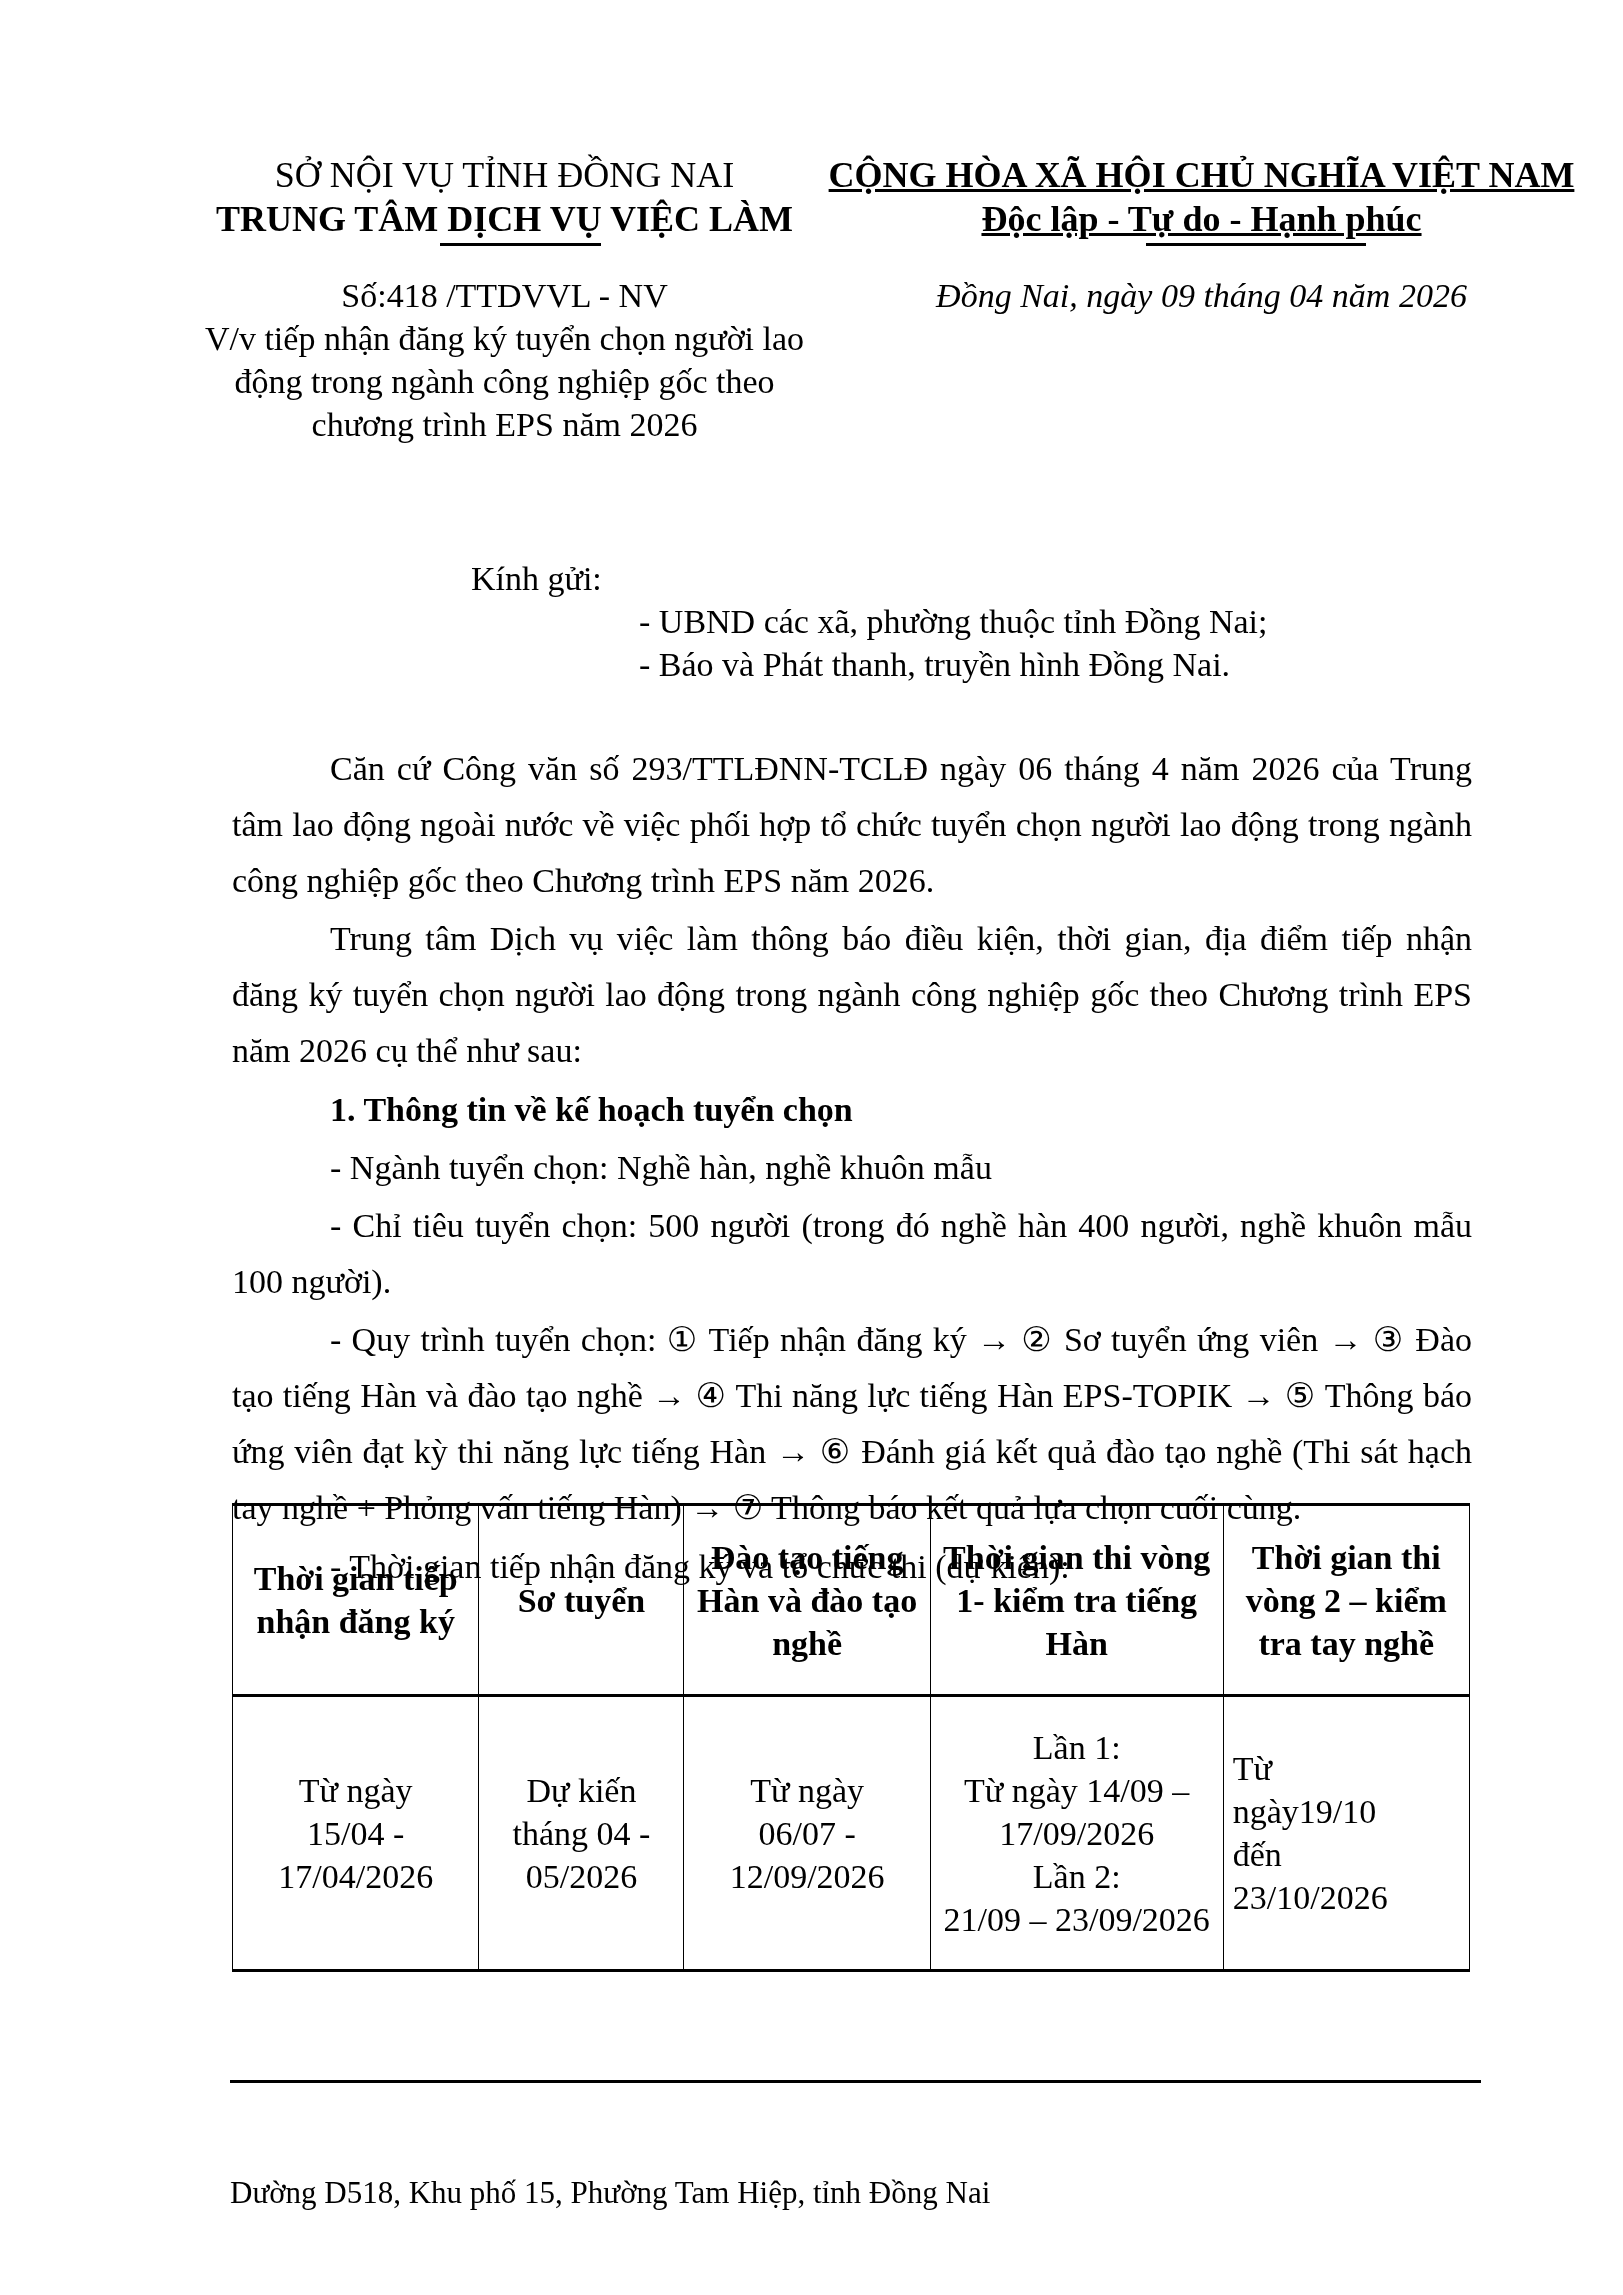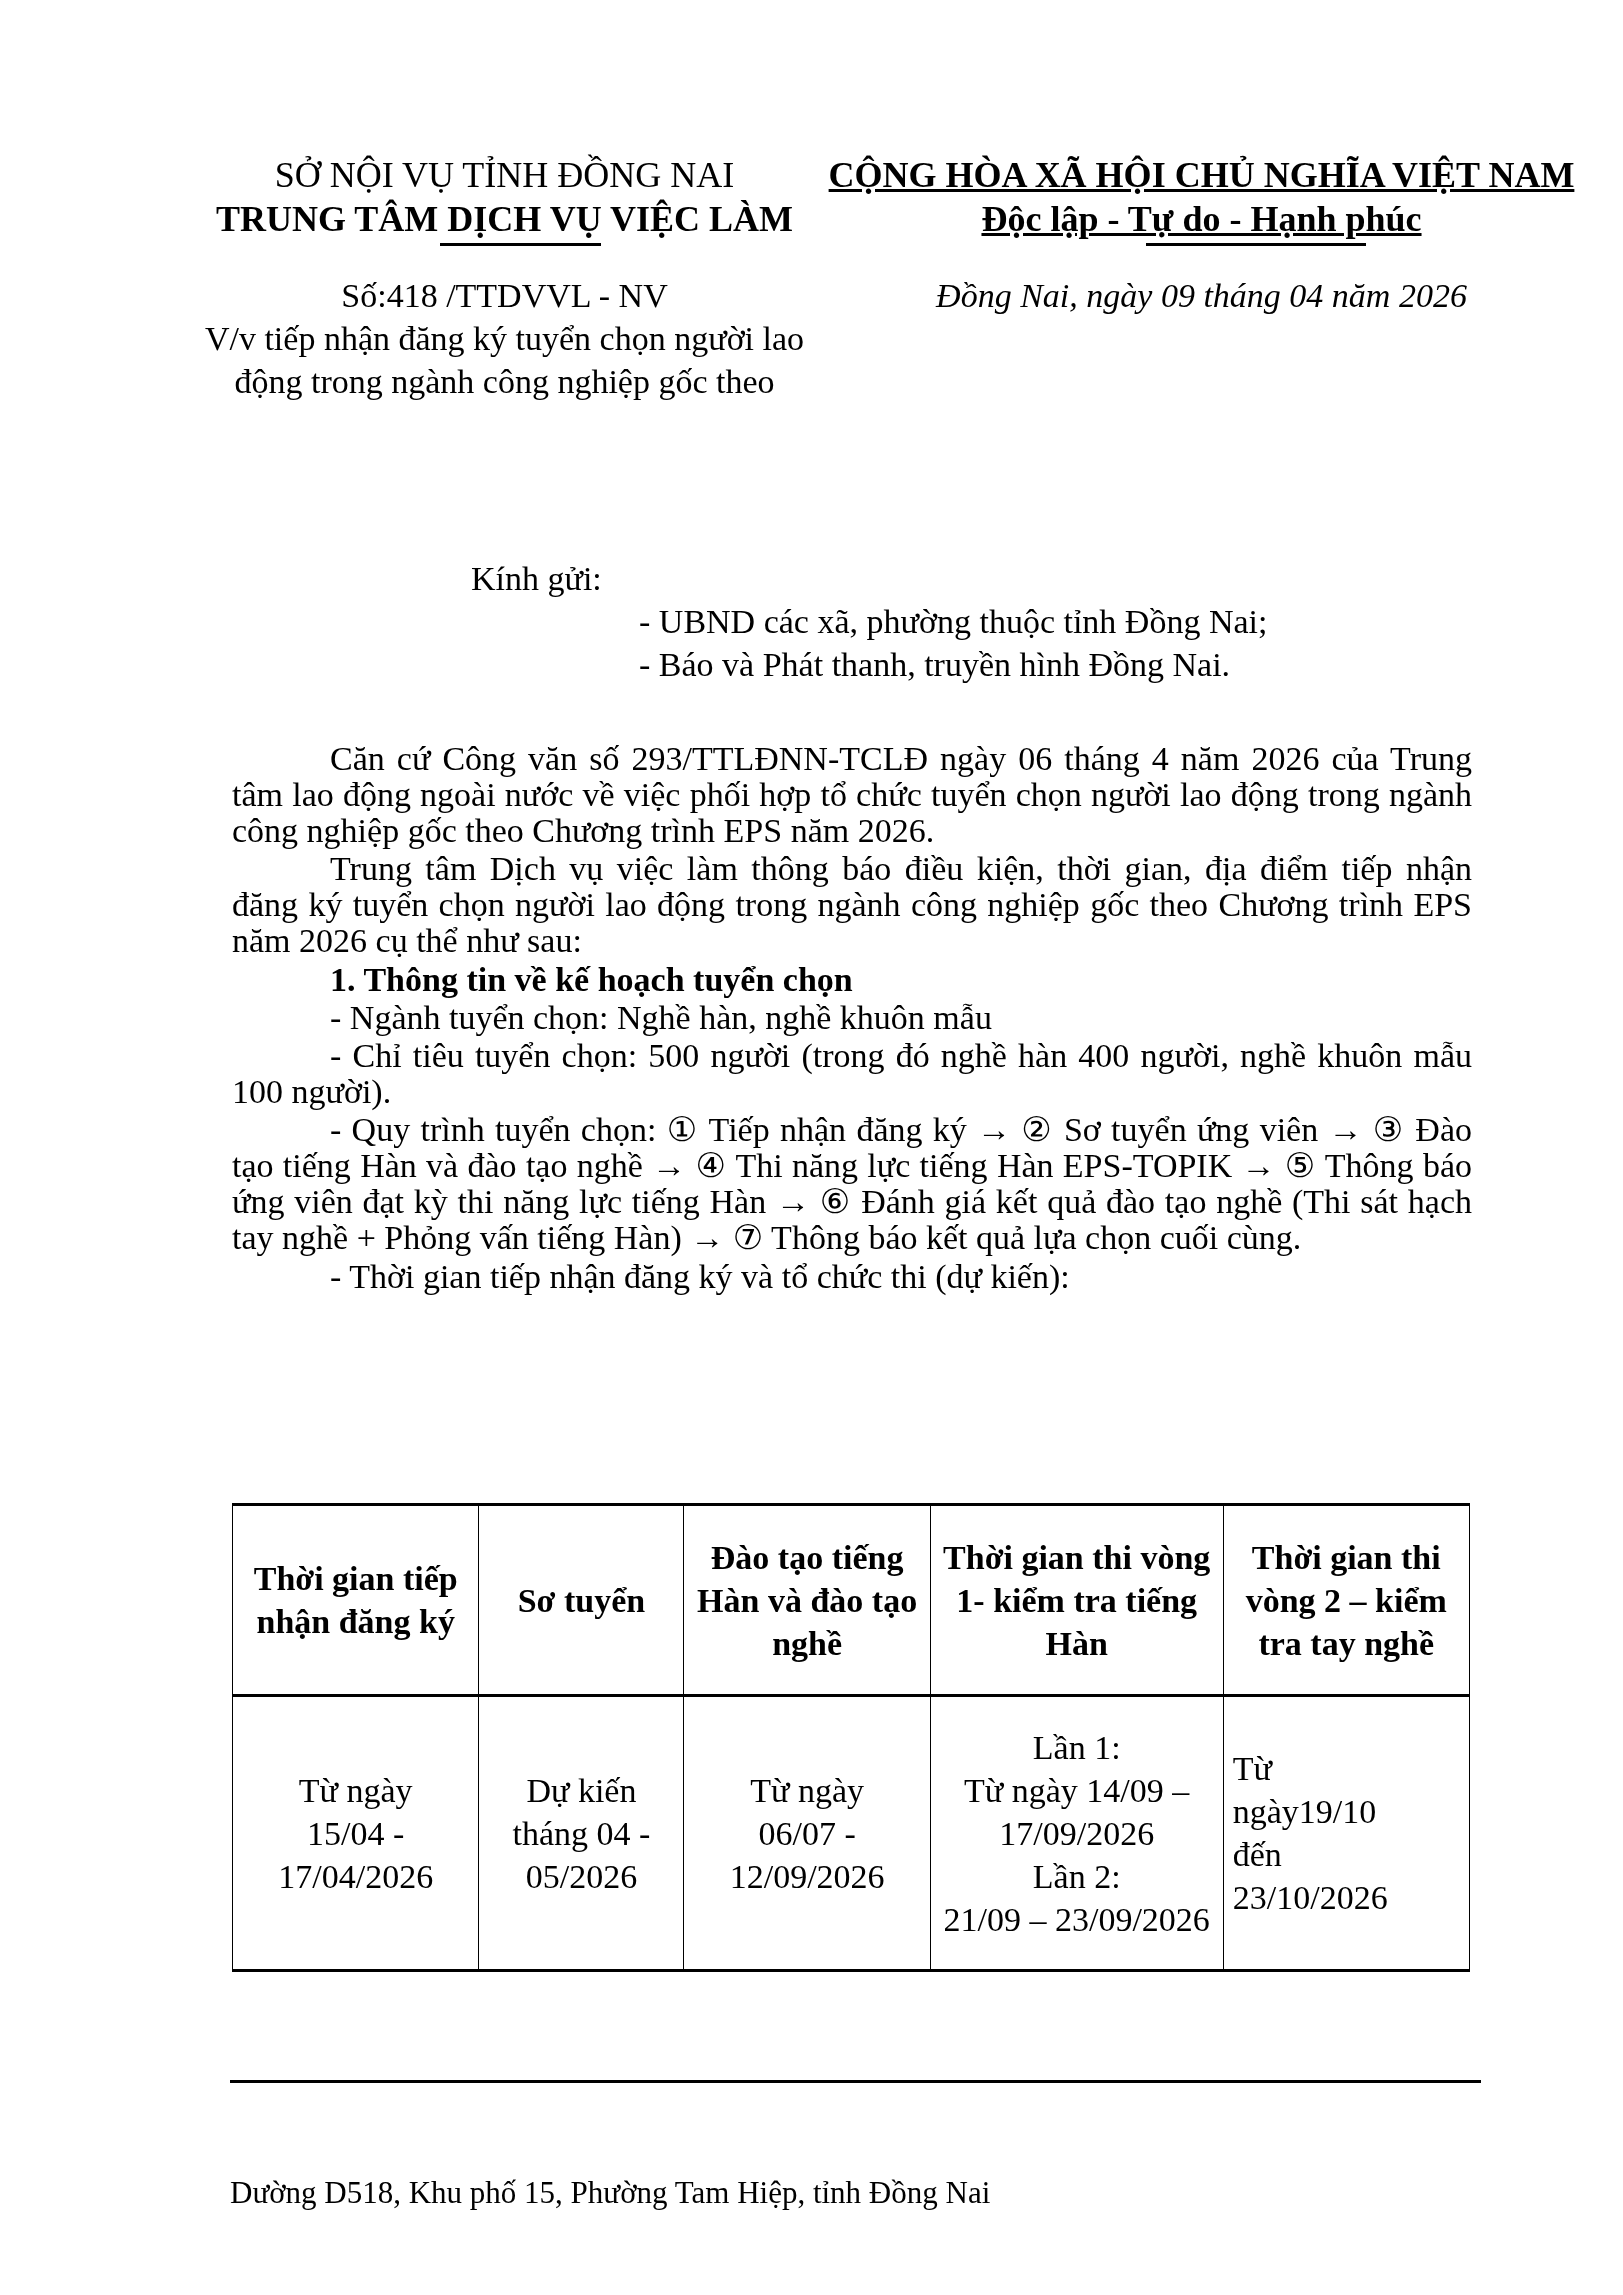--- a/index.html
+++ b/index.html
@@ -16,21 +16,21 @@
     .bold { font-weight: bold; }
     .underline-bar { height: 3.1px; background: #000; margin: 0 auto; }
     .left-under { width: 161px; margin-left: 272px; margin-top: 1.5px; }
     .right-under { width: 220px; margin-left: 327px; margin-top: 1.5px; }
     .so-block { left: 168px; top: 274px; width: 673px; font-size: 34px; line-height: 43px; }
     .date-line { left: 819px; top: 274px; width: 765px; font-size: 34px; line-height: 43px; font-style: italic; }
     .kinh-gui { left: 471px; top: 557px; font-size: 34px; line-height: 43px; }
     .recipients { left: 639px; top: 600px; font-size: 34px; line-height: 43px; }
     .body-text {
       left: 232px; top: 741px; width: 1240px;
-      font-size: 34px; line-height: 36px; text-align: justify;
+      font-size: 34px; line-height: 56px; text-align: justify;
     }
     .body-text p { margin: 0 0 2.3px 0; }
     .indent { text-indent: 98px; }
     table.schedule {
       position: absolute; left: 232px; top: 1503px; width: 1238px;
       border-collapse: collapse; font-size: 34px; line-height: 43px; padding-left: 7px;
     }
     table.schedule th, table.schedule td {
       border: 1.5px solid #000; padding: 4.6px 9.2px; vertical-align: middle;
     }
@@ -55,20 +55,21 @@
 <div class="abs hdr-right center">
   <div class="hdr-line bold">CỘNG HÒA XÃ HỘI CHỦ NGHĨA VIỆT NAM</div>
   <div class="hdr-line bold">Độc lập - Tự do - Hạnh phúc</div>
   <div class="underline-bar right-under"></div>
 </div>
 
 <div class="abs so-block center">
   <div>Số:418  /TTDVVL - NV</div>
   <div>V/v tiếp nhận đăng ký tuyển chọn người lao</div>
   <div>động trong ngành công nghiệp gốc theo</div>
+  <div>chương trình EPS năm 2026</div>
 </div>
 
 <div class="abs date-line center">Đồng Nai, ngày 09  tháng 04 năm 2026</div>
 
 <div class="abs kinh-gui">Kính gửi:</div>
 <div class="abs recipients">
   <div>- UBND các xã, phường thuộc tỉnh Đồng Nai;</div>
   <div>- Báo và Phát thanh, truyền hình Đồng Nai.</div>
 </div>
 

